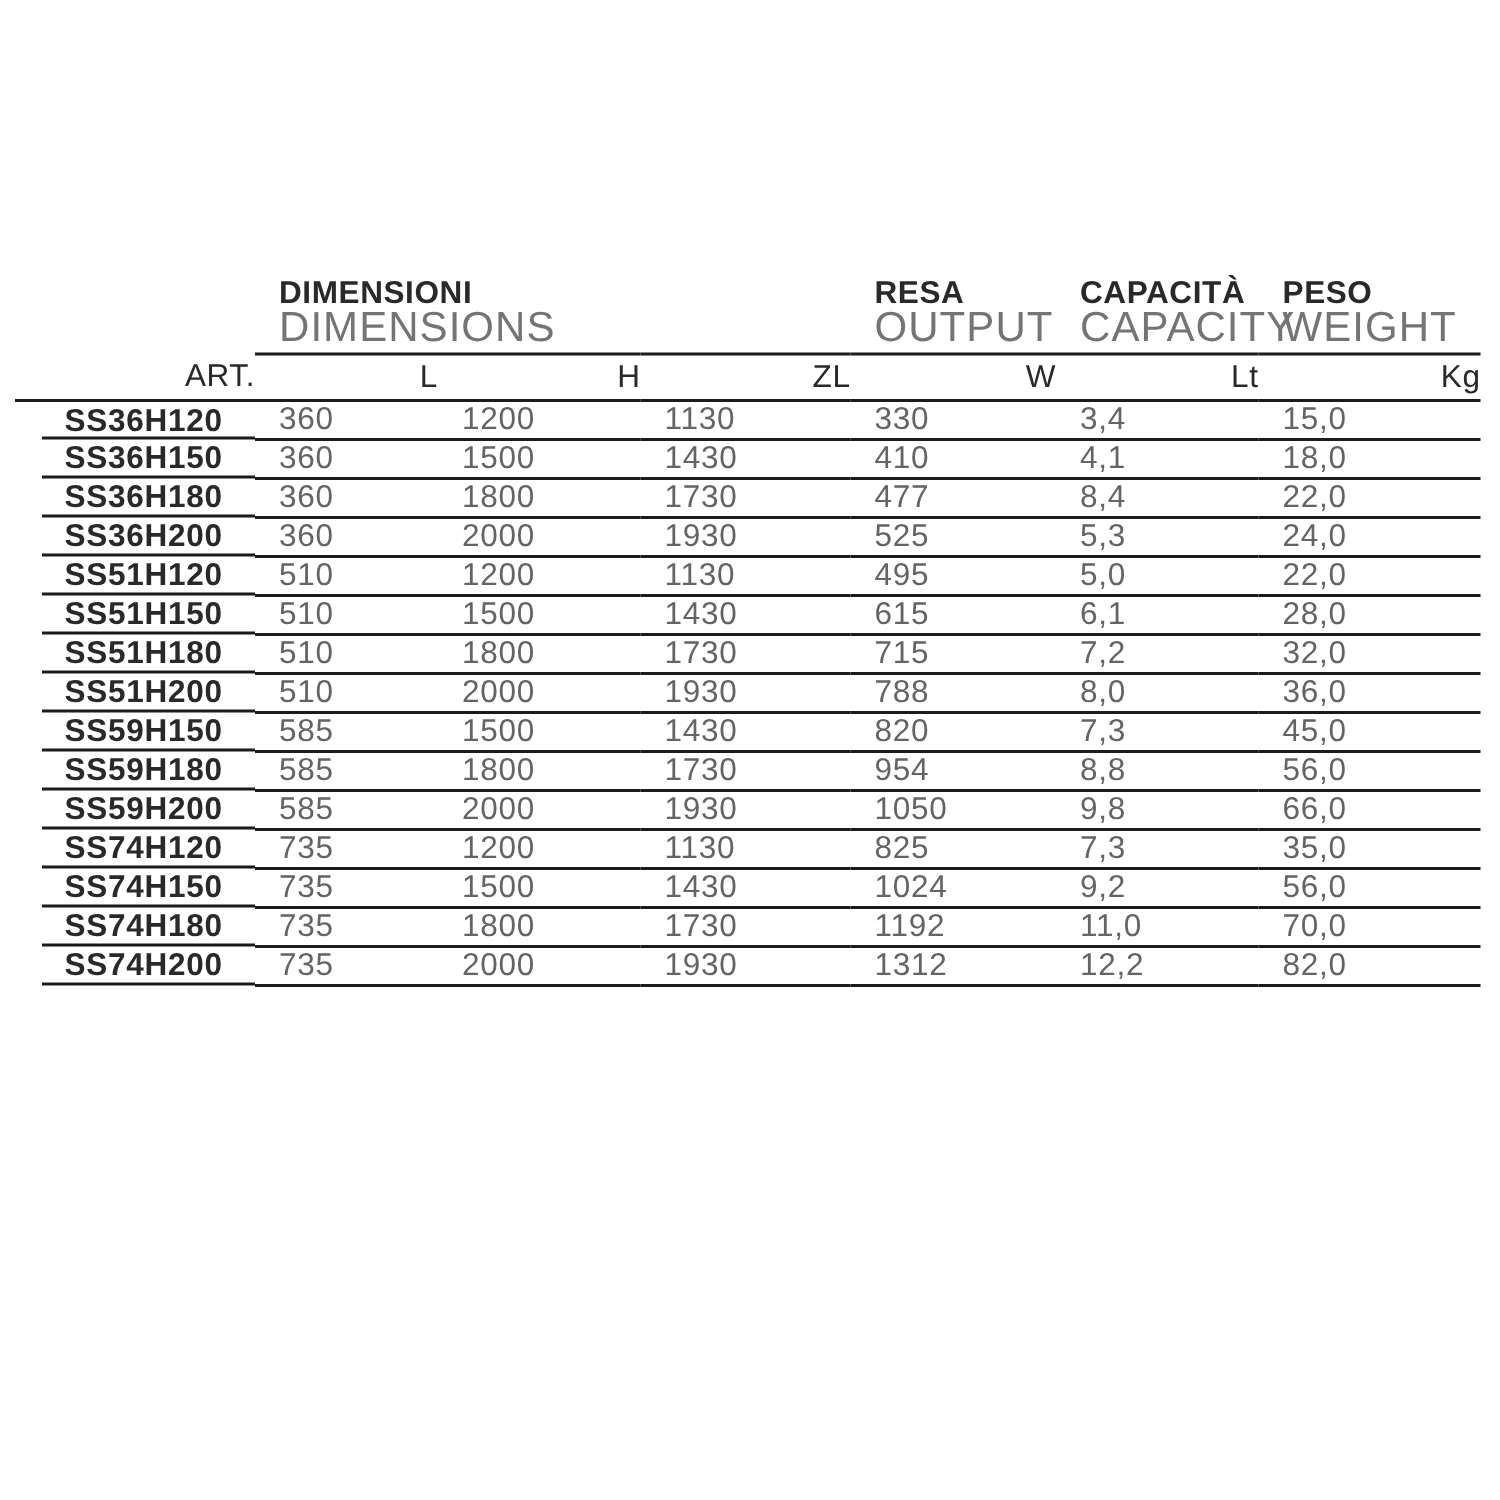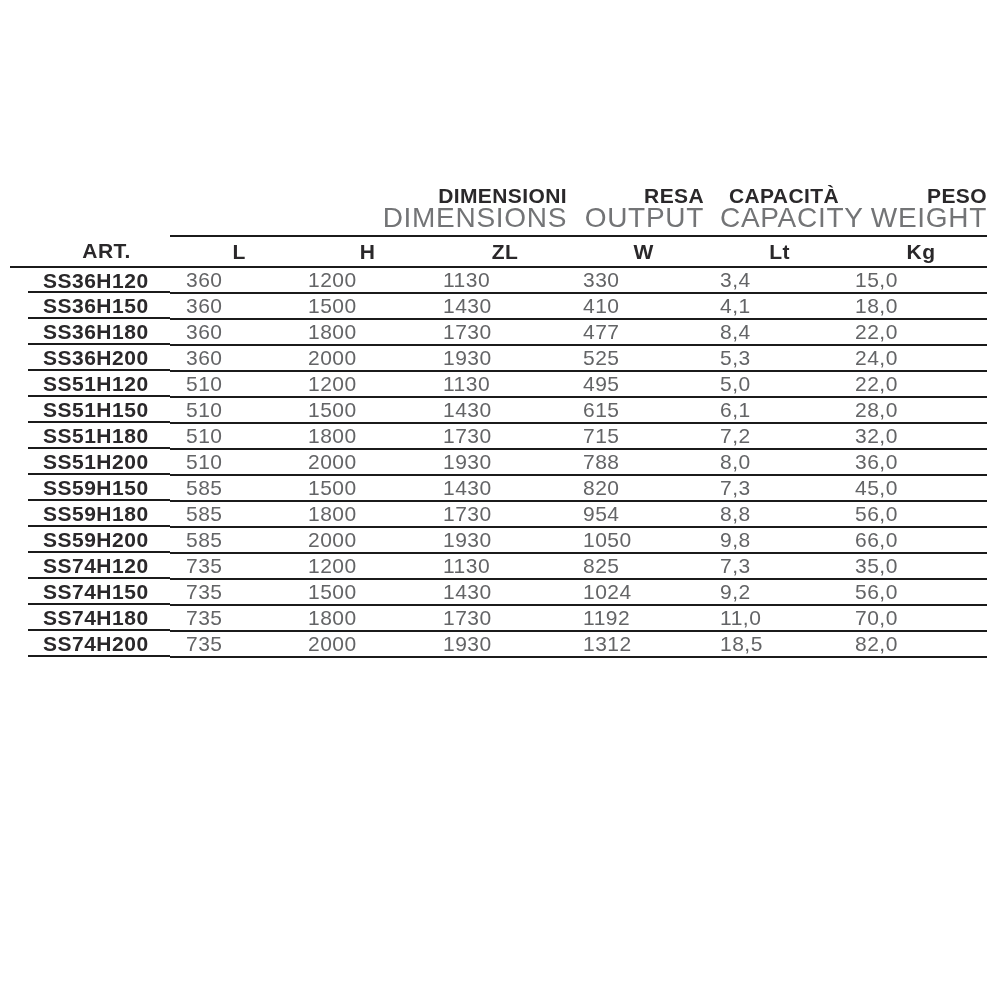--- a/index.html
+++ b/index.html
@@ -13,38 +13,38 @@
     width:1000px;height:1000px;background:#ffffff;position:relative;
     font-family:"Liberation Sans",sans-serif;
     -webkit-font-smoothing:antialiased;
   }
   .spec-table{
     position:absolute;left:10px;top:172px;width:977px;
     border-collapse:collapse;table-layout:fixed;
   }
   
   tr.group-row th{
-    vertical-align:bottom;text-align:right;
+    vertical-align:bottom;text-align:left;
     padding:0 0 7px 16px;height:56px;
     border-bottom:2px solid var(--line);
     font-weight:normal;
   }
   tr.group-row th.no-line{border-bottom:none;}
   .g-primary{
     font-size:21px;font-weight:bold;color:var(--dark);
     letter-spacing:0.4px;line-height:22px;white-space:nowrap;
   }
   .g-secondary{
     font-size:28px;font-weight:normal;color:var(--sec);
     letter-spacing:0.7px;line-height:21px;white-space:nowrap;
   }
   
   tr.col-row th{
-    height:29px;text-align:center;vertical-align:middle;
-    padding:0 0 0 16px;font-size:21px;font-weight:bold;
+    height:29px;text-align:right;vertical-align:middle;
+    padding:0 0 0 16px;font-size:21px;font-weight:normal;
     color:var(--dark);letter-spacing:0.4px;
     border-bottom:2px solid var(--line);
   }
   tr.col-row th.art-cell{padding-left:33px;}
   
   tbody tr{height:23px;}
   tbody td{
     vertical-align:middle;text-align:left;
     padding:0 0 0 16px;font-size:21px;
     color:var(--muted);letter-spacing:0.5px;
@@ -227,18 +227,18 @@
           <td>1192</td>
           <td>11,0</td>
           <td>70,0</td>
         </tr>
         <tr>
           <td class="art-cell">SS74H200</td>
           <td>735</td>
           <td>2000</td>
           <td>1930</td>
           <td>1312</td>
-          <td>18,5</td>
+          <td>12,2</td>
           <td>82,0</td>
         </tr>
       </tbody>
   </table>
 </div>
 
 </body></html>

